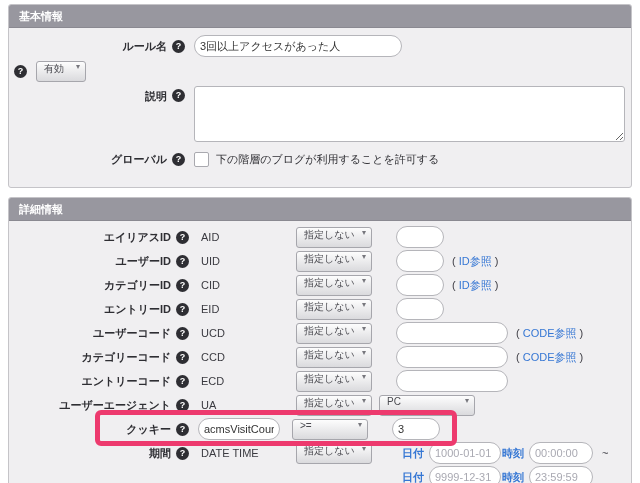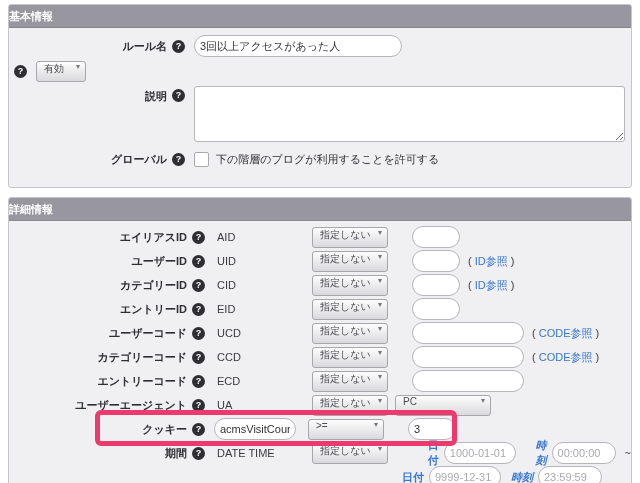--- a/index.html
+++ b/index.html
@@ -10,21 +10,21 @@
   }
   .section{
     margin:0 8px;border:1px solid #c5c4c8;border-radius:3px;
     background:#f0eff1;overflow:visible;position:relative;
   }
   .section1{margin-top:4px;}
   .section2{margin-top:9px;}
   .section-header{
     height:22px;line-height:22px;background:#98979f;
     border-bottom:1px solid #8a8991;border-radius:2px 2px 0 0;
-    color:#fff;font-weight:bold;font-size:11px;padding:0 0;
+    color:#fff;font-weight:bold;font-size:11px;padding:0 10px;
   }
   
   .help{
     flex:none;width:13px;height:13px;margin-left:5px;border-radius:50%;
     background:#2e2e33;color:#fff;font-size:9px;font-weight:bold;
     display:inline-flex;align-items:center;justify-content:center;line-height:1;
   }
   .sel{
     display:inline-flex;align-items:flex-start;justify-content:space-between;
     box-sizing:border-box;height:21px;padding:0 5px 0 7px;
@@ -56,35 +56,35 @@
     margin-bottom:6px;
   }
   .checkbox{
     flex:none;width:13px;height:13px;margin-left:9px;
     background:#fff;border:1px solid #a9a9af;border-radius:2px;
   }
   .check-text{margin-left:7px;color:#2e2e33;}
   .b-row.last{margin-bottom:0;padding-bottom:6px;}
   
   .d-body{padding:5px 0 8px 0;position:relative;}
-  .d-row{display:flex;align-items:center;height:22px;margin-bottom:2px;padding-left:16px;}
+  .d-row{display:flex;align-items:center;height:22px;margin-bottom:2px;}
   .d-label{flex:none;width:162px;text-align:right;font-weight:bold;color:#2e2e33;}
   .d-code{flex:none;width:95px;margin-left:12px;color:#3a3a40;}
   .d-sel{flex:none;width:76px;}
   .in-small{margin-left:24px;width:48px;}
   .in-wide{margin-left:24px;width:112px;}
   .in-name{margin-left:9px;width:82px;}
   .d-sel.after-name{margin-left:12px;}
   .sel-ua2{margin-left:7px;width:96px;}
   .ref{margin-left:8px;white-space:nowrap;}
   .date-group{display:flex;align-items:center;margin-left:30px;}
   .dt-label{color:#3677d4;font-weight:bold;text-align:right;}
   .dt-date{margin-left:5px;width:72px;}
   .dt-time{margin-left:5px;width:64px;}
-  .dt-gap{margin-left:10px;font-style:italic;}
+  .dt-gap{margin-left:1px;}
   .tilde{margin-left:9px;color:#3d3d44;}
   .cont{padding-left:363px;}
   
   .highlight-box{
     position:absolute;left:86px;top:212px;width:362px;height:36px;
     box-sizing:border-box;border:5px solid #ed3a6e;border-radius:6px;
     pointer-events:none;z-index:5;
   }
 </style>
 </head>

